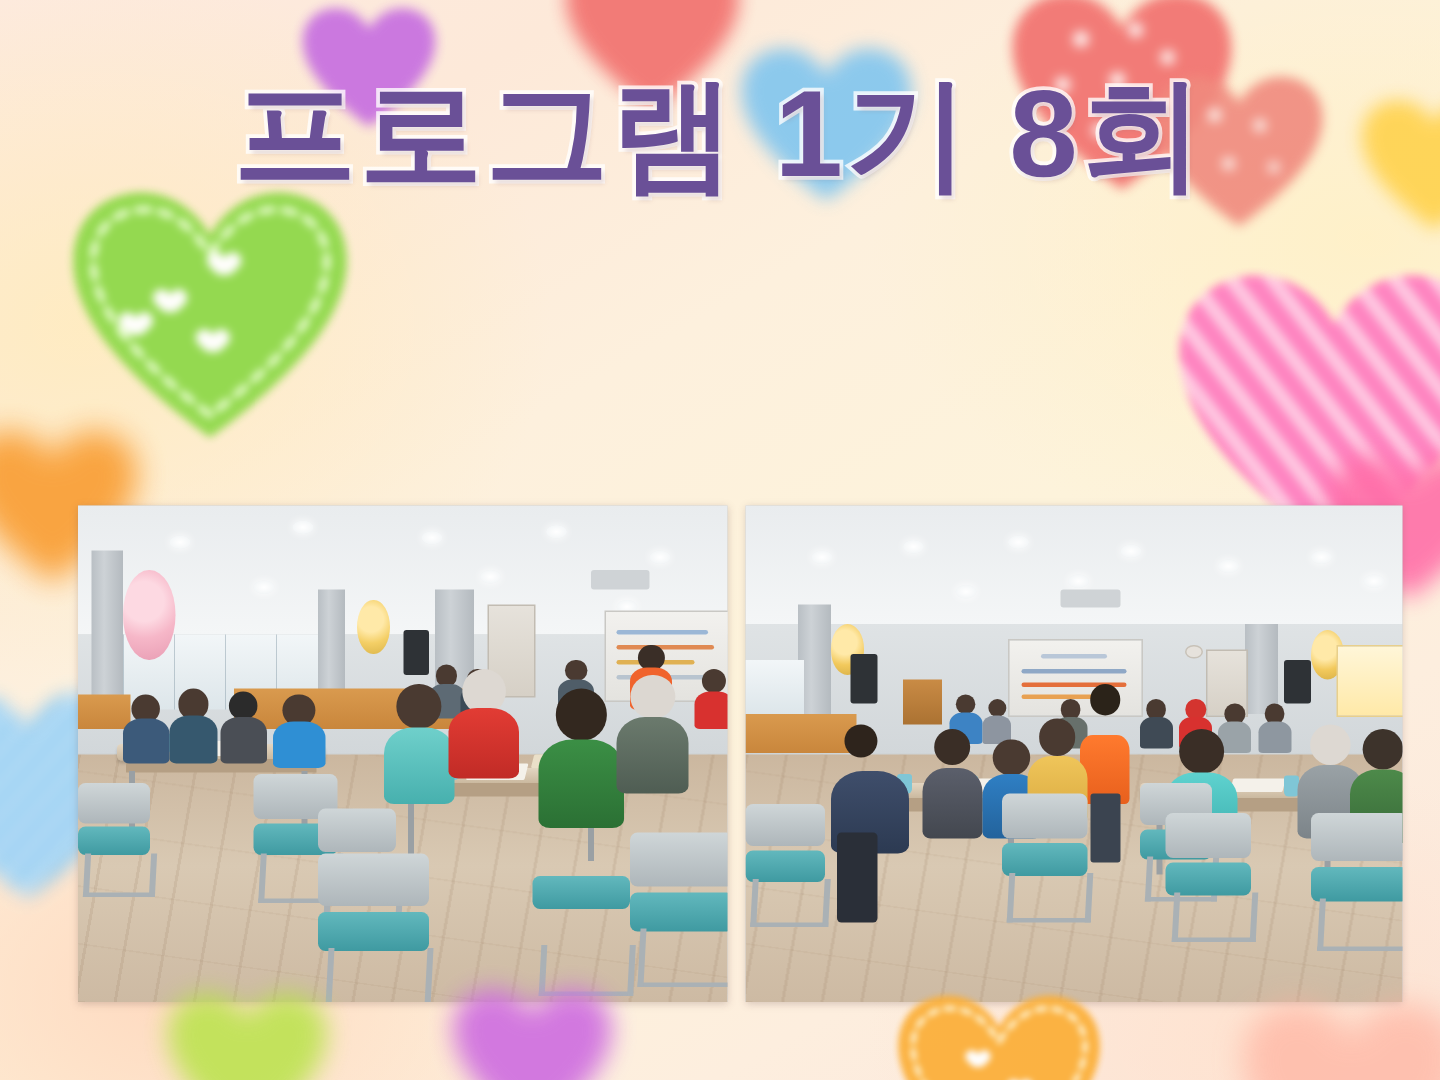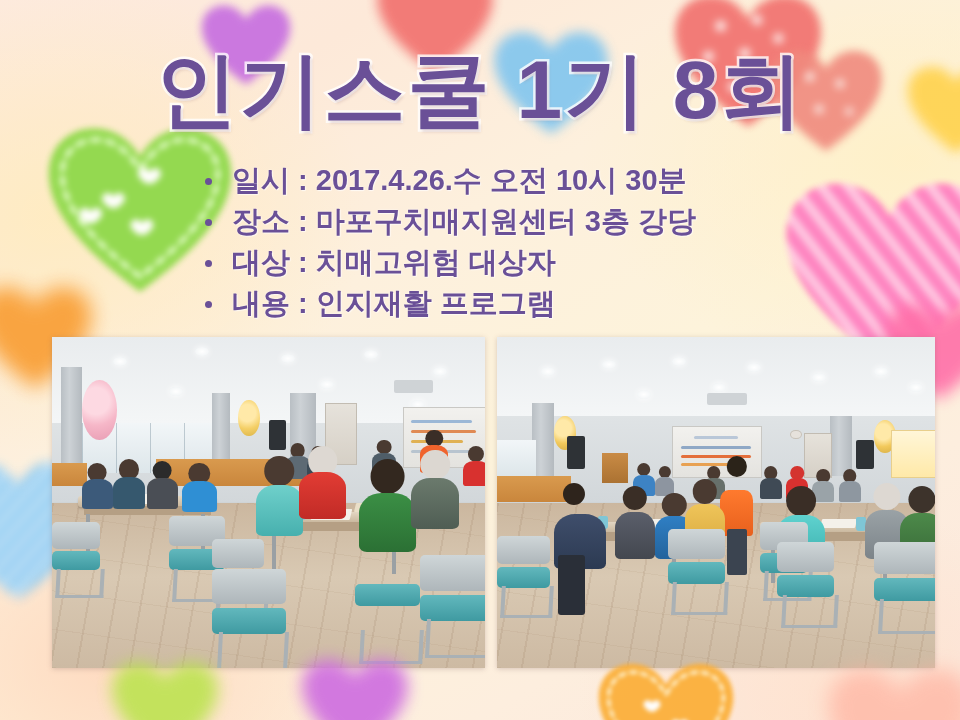--- a/index.html
+++ b/index.html
@@ -530,22 +530,16 @@
       <path d="M58 50c-2-2-4-3-4-5 0-2 1.6-3 3-3 1.2 0 2.2.7 3 1.8.8-1.1 1.8-1.8 3-1.8 1.4 0 3 1 3 3 0 2-2 3-4 5z" fill="#fff"></path>
     </svg>
   </div>
 
   <div class="heart b10" style="left:826px;top:664px;width:150px;height:140px;opacity:.7;">
     <svg viewBox="0 0 100 90">
         <path d="M50 88C14 62 2 42 2 26 2 10 14 2 26 2c10 0 19 6 24 15C55 8 64 2 74 2c12 0 24 8 24 24 0 16-12 36-48 62z" fill="#ffb2a0"></path>
       </svg>
   </div>
 
-  <div id="title">인기스쿨 1기 8회</div>
-
-  <ul id="bullets">
-    <li>일시 : 2017.4.26.수 오전 10시 30분</li>
-    <li>장소 : 마포구치매지원센터 3층 강당</li>
-    <li>대상 : 치매고위험 대상자</li>
-    <li>내용 : 인지재활 프로그램</li>
-  </ul>
+  <div id="title">프로그램 1기 8회</div>
+
 
 </div>
 
 </body></html>

